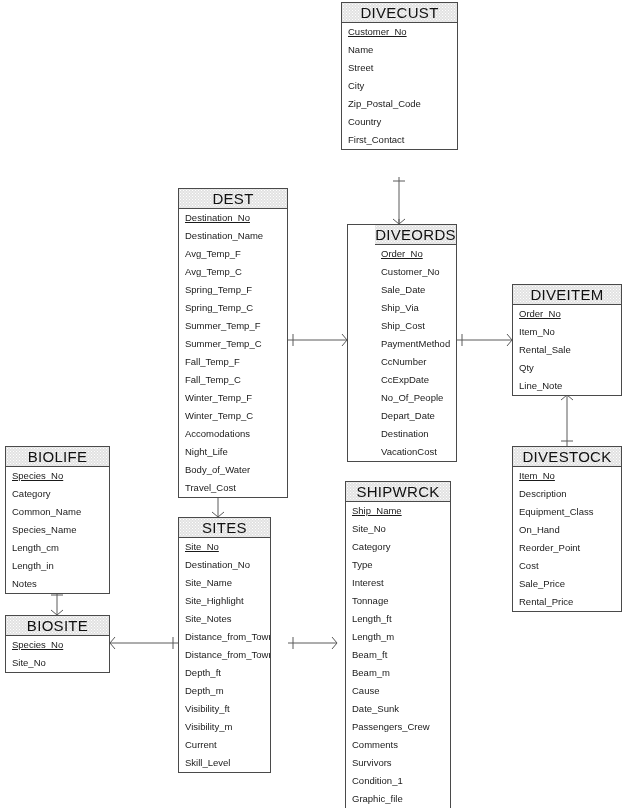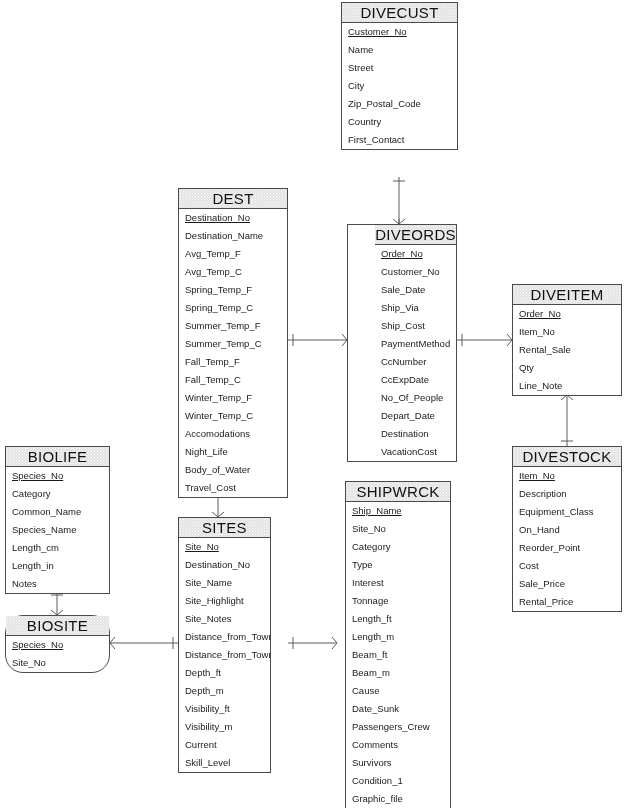--- a/index.html
+++ b/index.html
@@ -188,21 +188,21 @@
       <div class="attrs">
         <div class="attr pk">Species_No</div>
         <div class="attr">Category</div>
         <div class="attr">Common_Name</div>
         <div class="attr">Species_Name</div>
         <div class="attr">Length_cm</div>
         <div class="attr">Length_in</div>
         <div class="attr">Notes</div>
       </div>
     </div>
-    <div class="entity" style="left: 5px; top: 615px; width: 105px; border-radius: 18px;">
+    <div class="entity" style="left: 5px; top: 615px; width: 105px;">
       <div class="hdr">BIOSITE</div>
       <div class="attrs">
         <div class="attr pk">Species_No</div>
         <div class="attr">Site_No</div>
       </div>
     </div>
     <div class="entity" style="left: 178px; top: 517px; width: 93px;">
       <div class="hdr">SITES</div>
       <div class="attrs">
         <div class="attr pk">Site_No</div>

